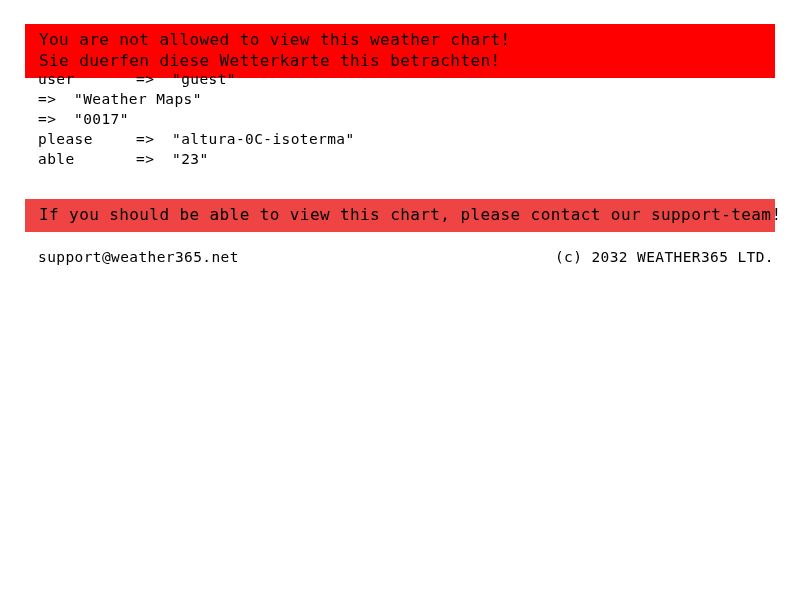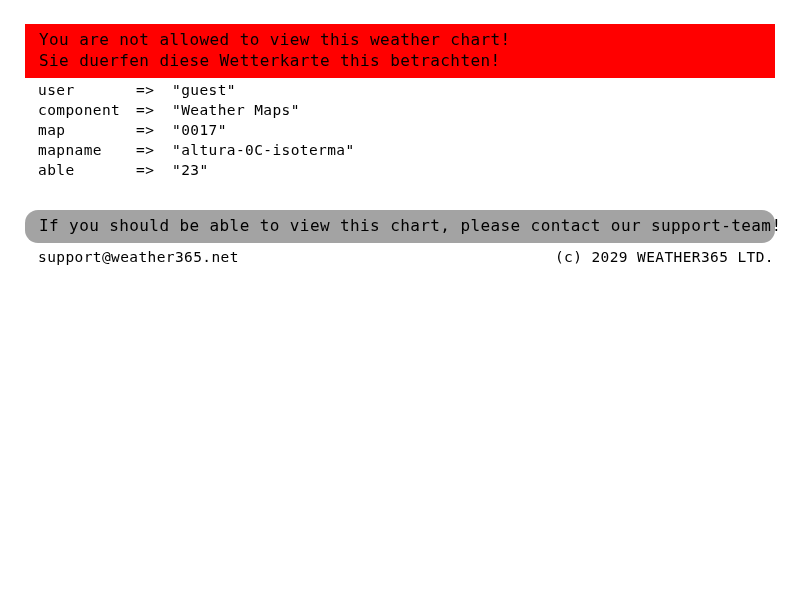--- a/index.html
+++ b/index.html
@@ -24,34 +24,33 @@
     left: 25px;
     width: 750px;
     box-sizing: border-box;
     padding: 5px 14px 7px 14px;
   }
   .banner-error {
     top: 24px;
     background: #ff0000;
   }
   .banner-info {
-    top: 210px;
-    background: #a3a3a3;
-    border-radius: 13px;
+    top: 199px;
+    background: #ef4444;
   }
   .banner-line {
     font-size: 16px;
     line-height: 21px;
     letter-spacing: 0.4px;
     white-space: pre;
   }
   .params {
     position: absolute;
     left: 38px;
-    top: 80px;
+    top: 69px;
     width: 720px;
   }
   .param-row {
     display: flex;
     align-items: baseline;
     height: 20px;
     line-height: 20px;
     font-size: 14.5px;
     letter-spacing: 0.4px;
     white-space: pre;
@@ -97,47 +96,45 @@
 
   <div class="params">
 
     <div class="param-row">
       <span class="param-key">user</span>
       <span class="param-arrow">=&gt;</span>
       <span class="param-value">"guest"</span>
     </div>
 
     <div class="param-row">
-      <span class="param-key">component</span>
       <span class="param-arrow">=&gt;</span>
       <span class="param-value">"Weather Maps"</span>
     </div>
 
     <div class="param-row">
-      <span class="param-key">map</span>
       <span class="param-arrow">=&gt;</span>
       <span class="param-value">"0017"</span>
     </div>
 
     <div class="param-row">
-      <span class="param-key">mapname</span>
+      <span class="param-key">please</span>
       <span class="param-arrow">=&gt;</span>
       <span class="param-value">"altura-0C-isoterma"</span>
     </div>
 
     <div class="param-row">
       <span class="param-key">able</span>
       <span class="param-arrow">=&gt;</span>
       <span class="param-value">"23"</span>
     </div>
 
   </div>
 
   <div class="banner banner-info">
     <div class="banner-line">If you should be able to view this chart, please contact our support-team!</div>
   </div>
 
   <div class="footer">
     <span class="footer-contact">support@weather365.net</span>
-    <span>(c) 2029 WEATHER365 LTD.</span>
+    <span>(c) 2032 WEATHER365 LTD.</span>
   </div>
 
 </div>
 
 </body></html>

